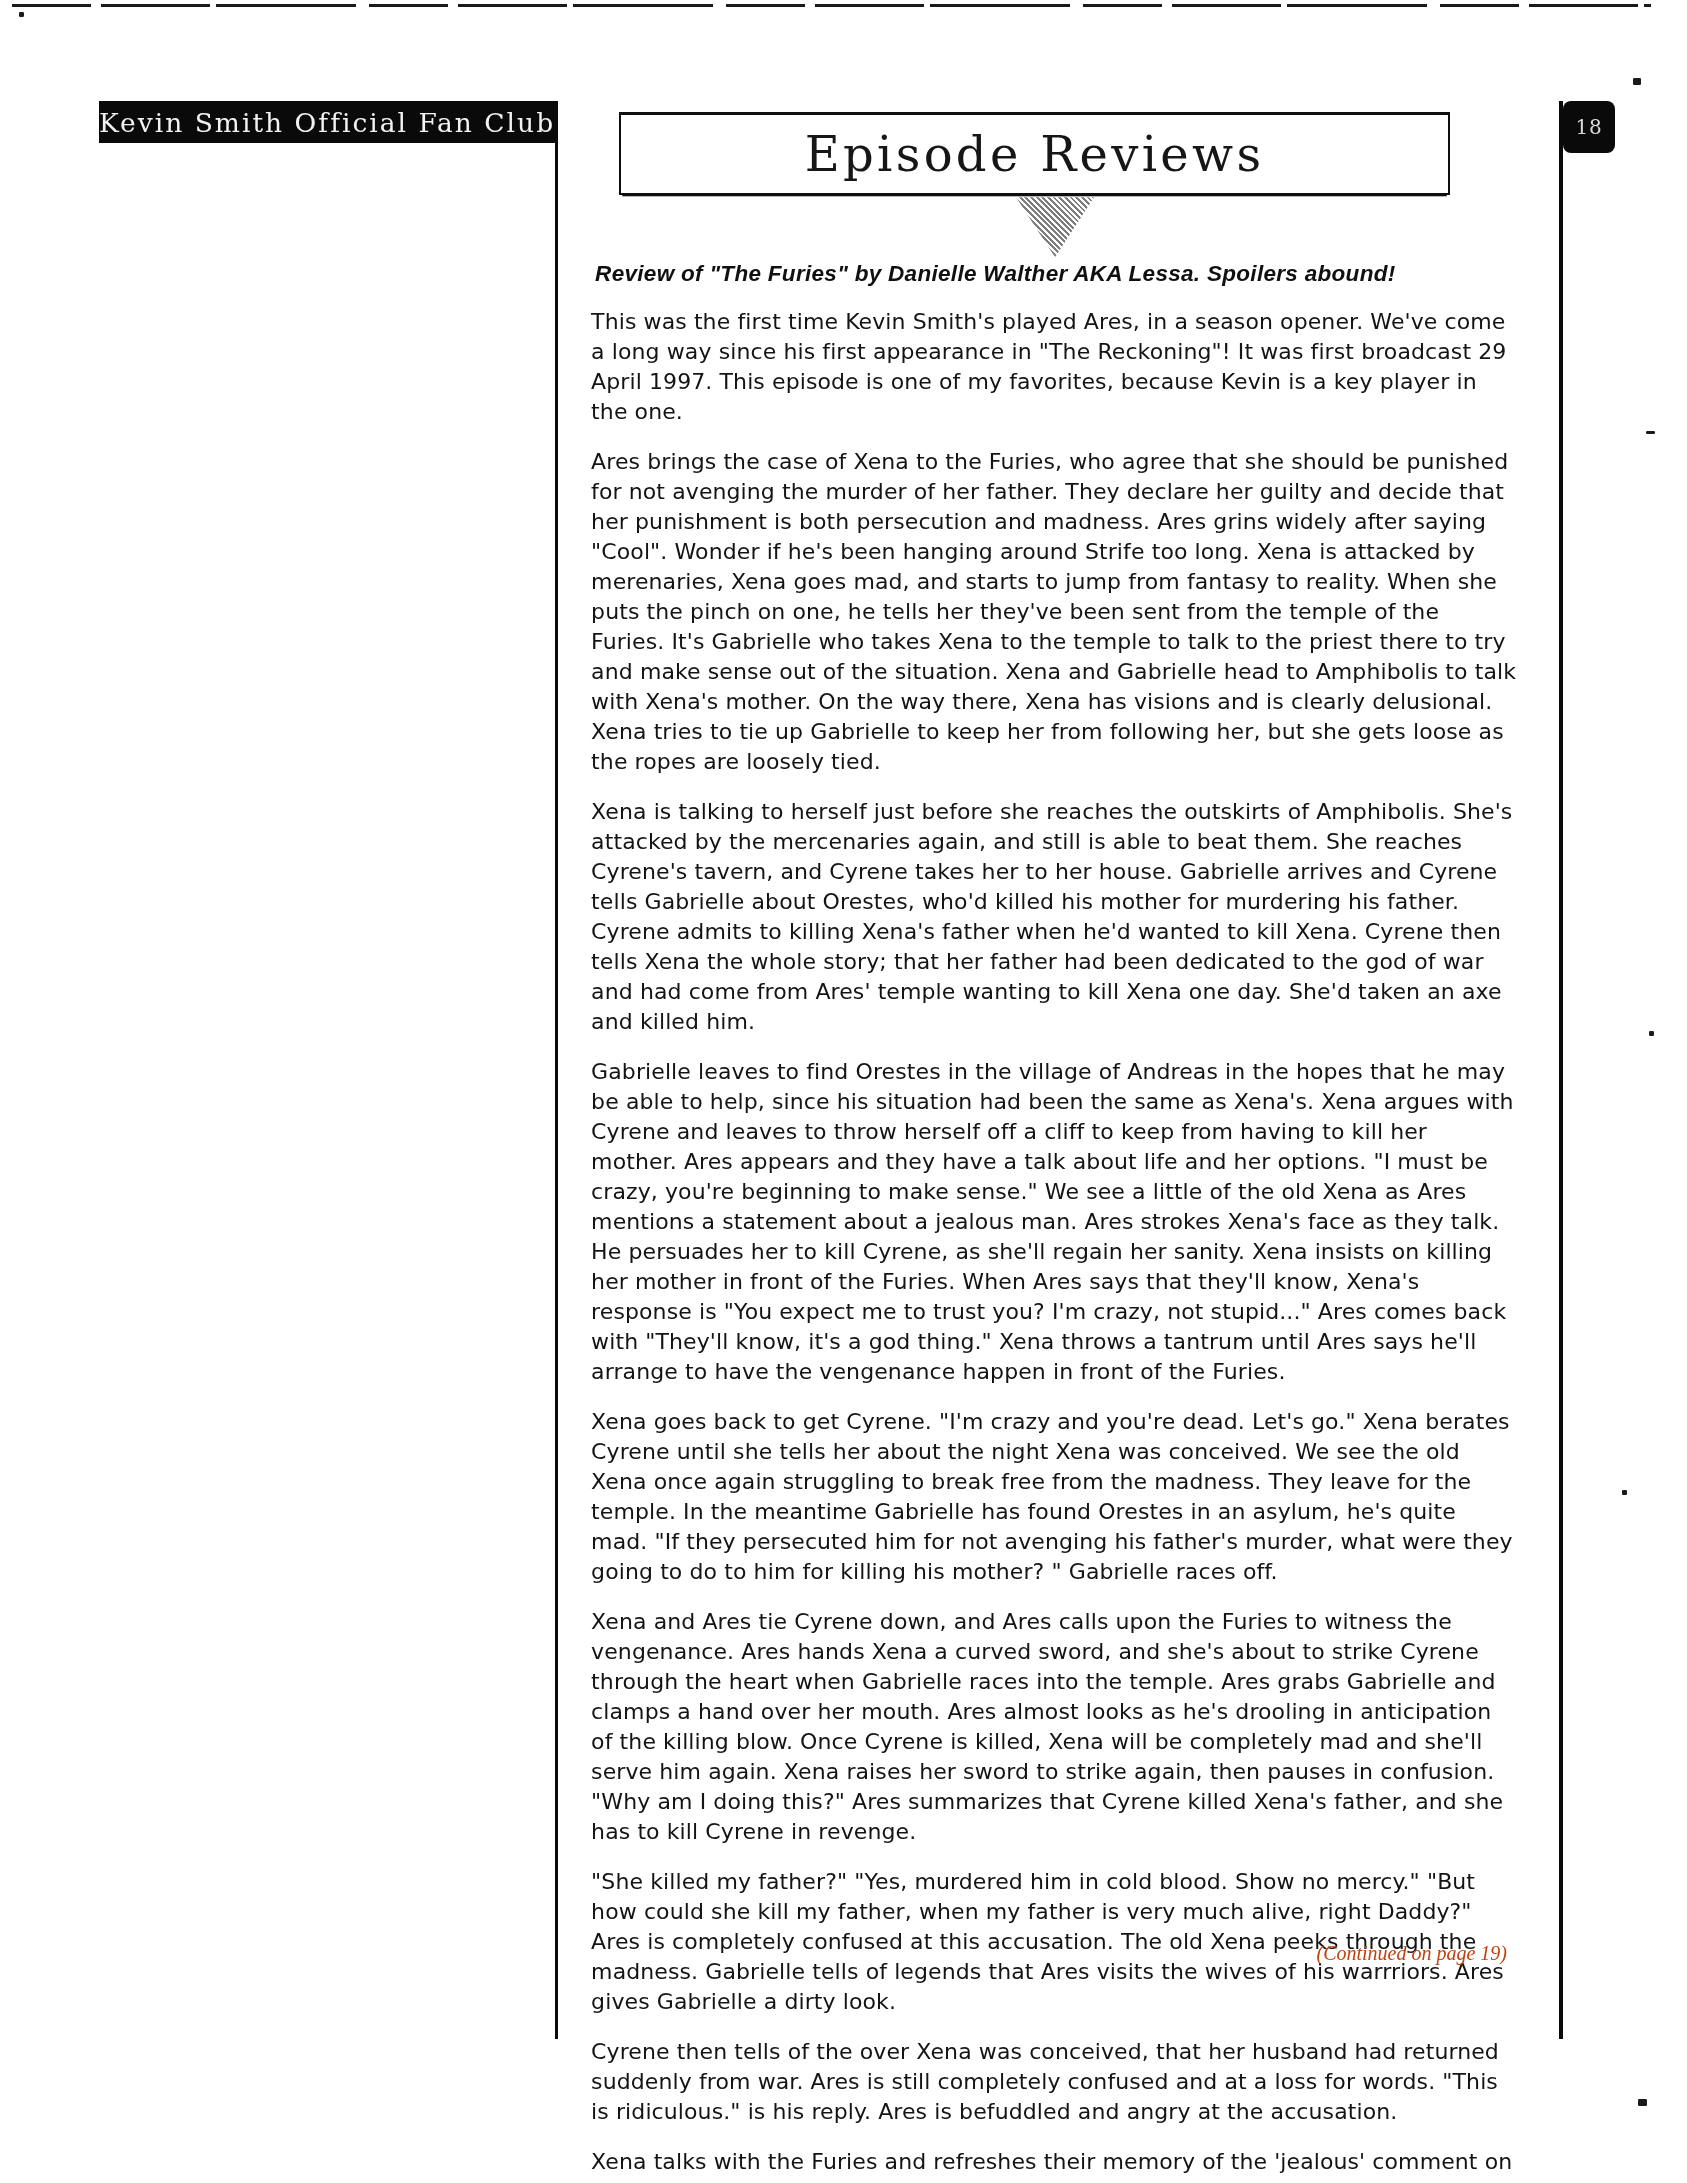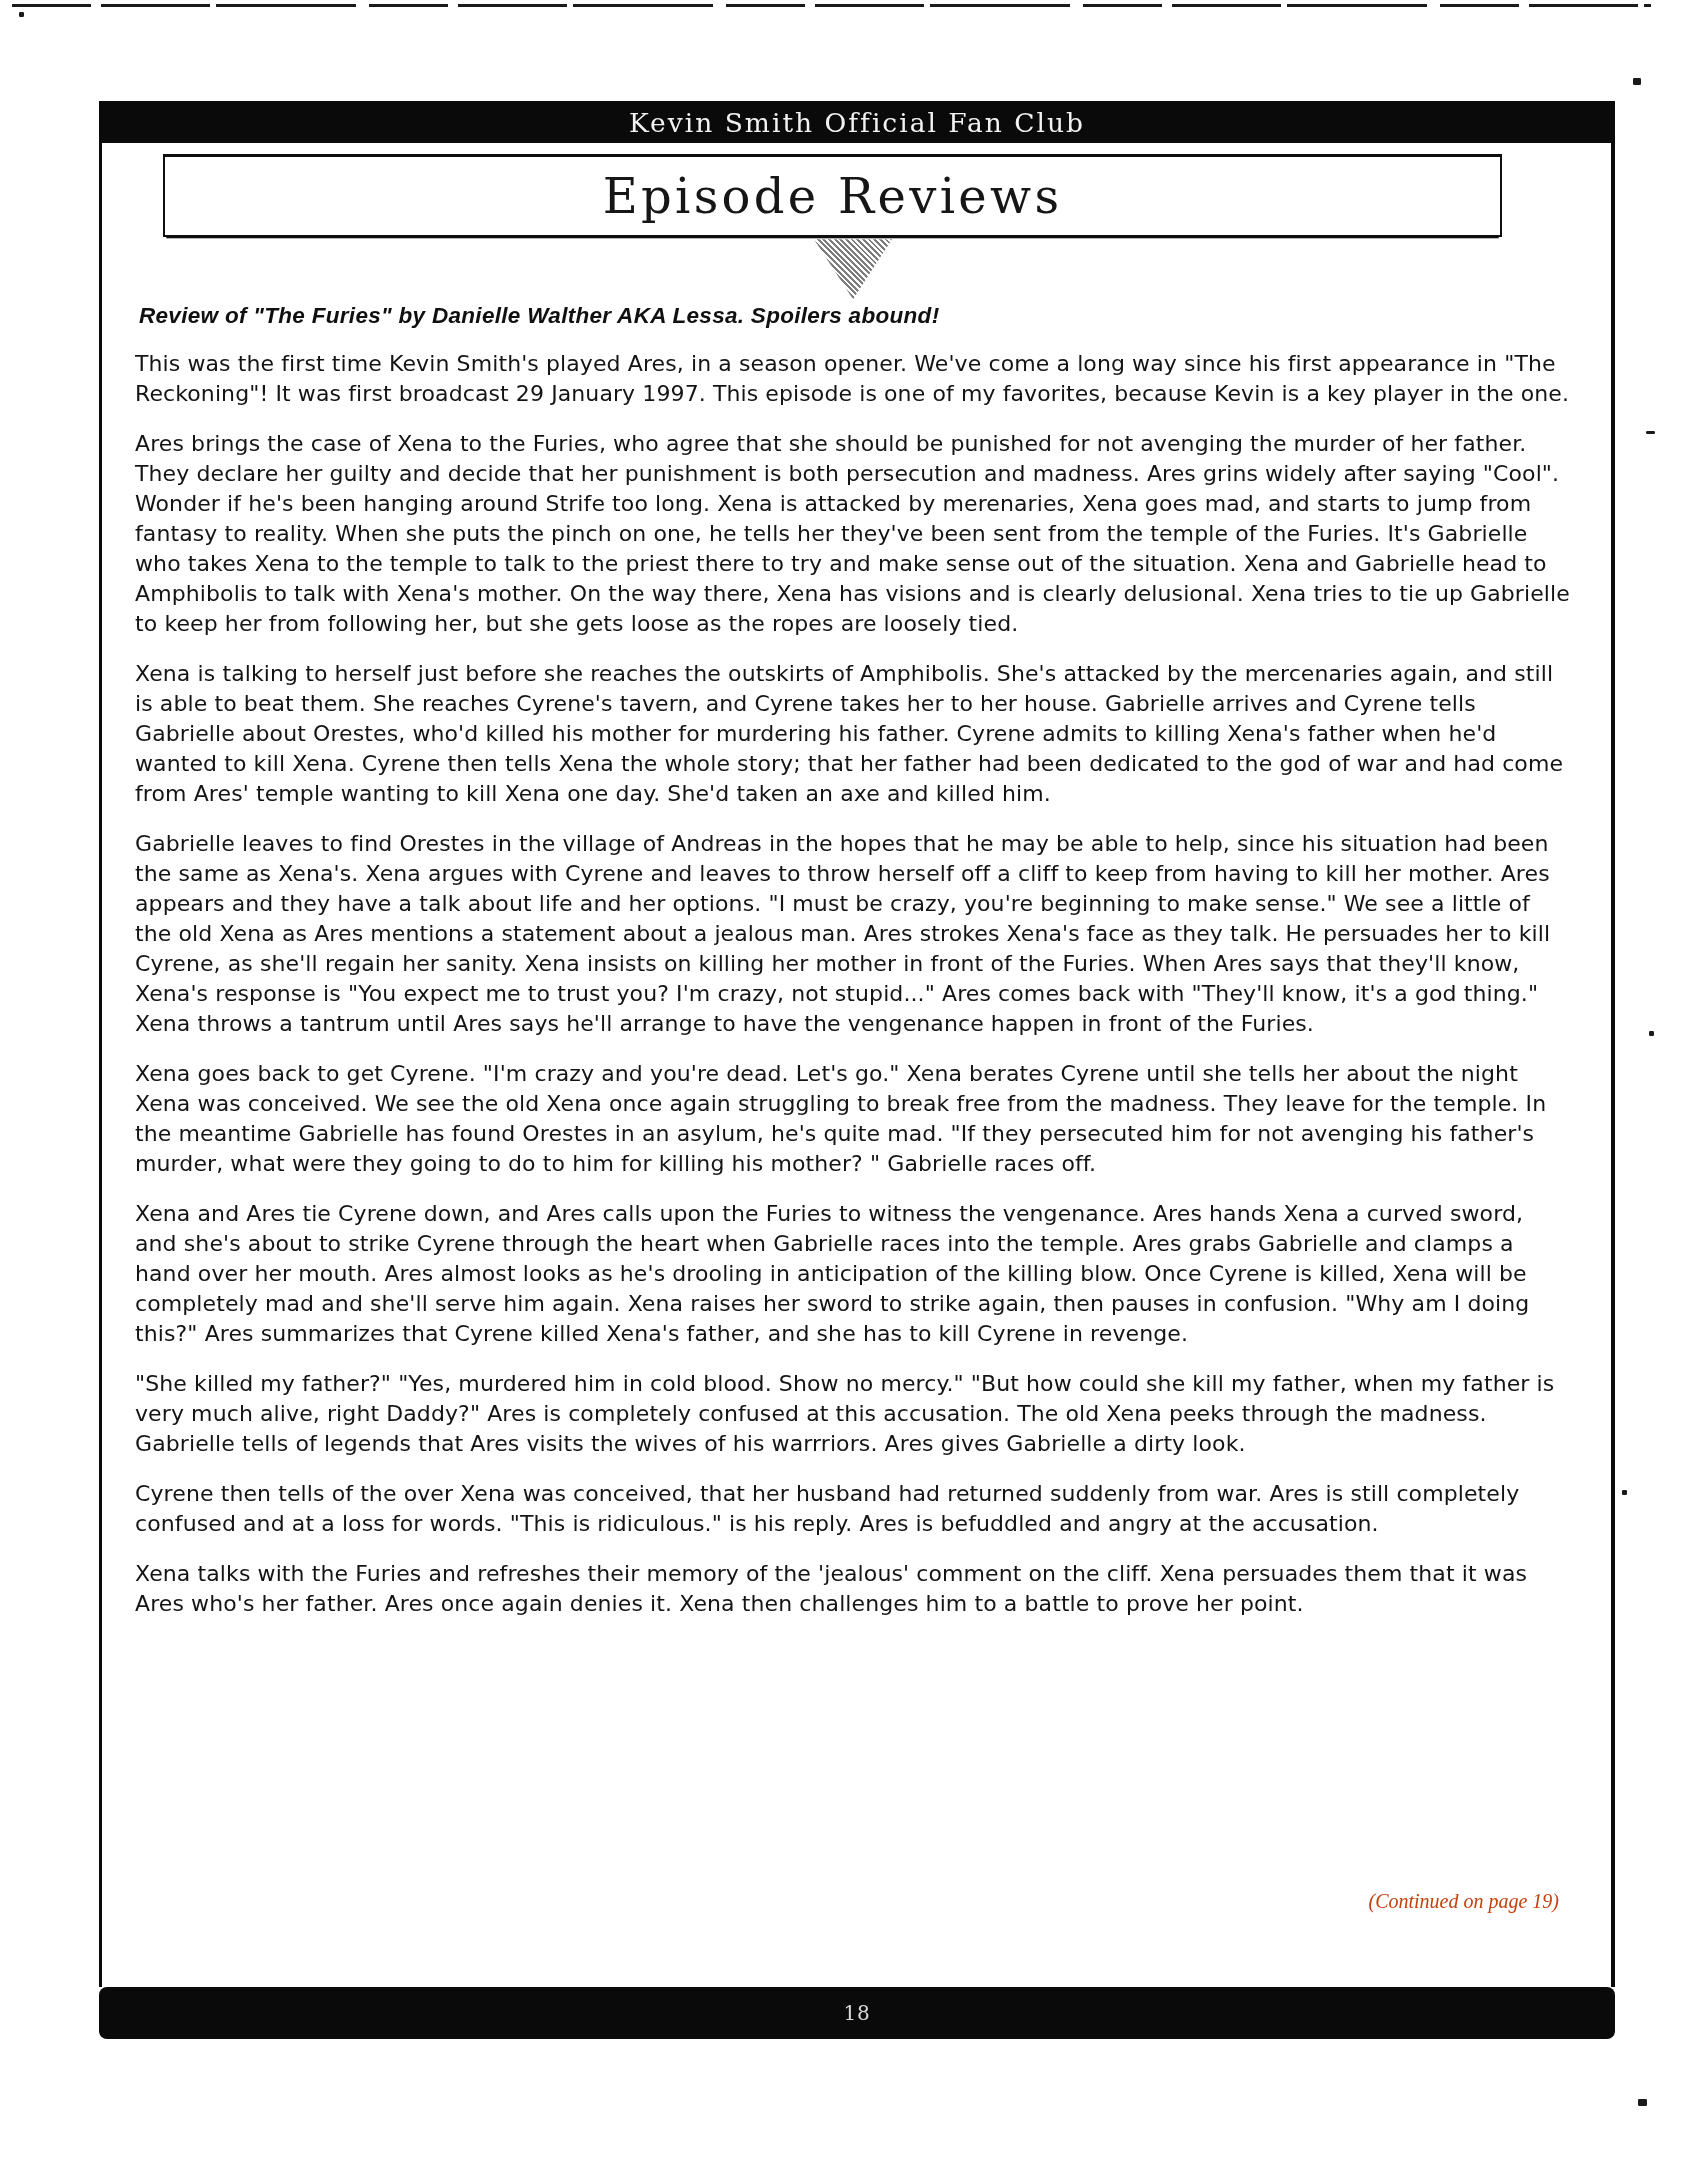--- a/index.html
+++ b/index.html
@@ -18,21 +18,21 @@
       #000 0 79px, transparent 79px 89px,
       #000 89px 198px, transparent 198px 204px,
       #000 204px 344px, transparent 344px 357px);
     opacity:.9;
   }
   .speck{position:absolute;background:#1a1a1a;border-radius:1.3px;}
 
   
   .frame{
     position:absolute;left:99px;top:101px;width:1516px;height:1938px;
-    display:flex;flex-direction:column;
+    display:flex;flex-direction:row;
   }
   .header-bar{
     height:42px;flex:0 0 42px;
     background:#0a0a0a;
     display:flex;align-items:center;justify-content:center;
   }
   .header-bar .bar-title{
     color:#f2f2f2;
     font-family:"DejaVu Serif",serif;
     font-size:26.5px;letter-spacing:2px;
@@ -120,21 +120,21 @@
     <div class="content">
 
       <div class="title-box">
         <span class="box-title">Episode Reviews</span>
       </div>
 
       <div class="triangle-pointer"></div>
 
       <div class="review-heading">Review of "The Furies" by Danielle Walther AKA Lessa. Spoilers abound!</div>
 
-      <p class="body-para">This was the first time Kevin Smith's played Ares, in a season opener. We've come a long way since his first appearance in "The Reckoning"! It was first broadcast 29 January 1997.  This episode is one of my favorites, because Kevin is a key player in the one.</p>
+      <p class="body-para">This was the first time Kevin Smith's played Ares, in a season opener. We've come a long way since his first appearance in "The Reckoning"! It was first broadcast 29 April 1997.  This episode is one of my favorites, because Kevin is a key player in the one.</p>
       <p class="body-para">Ares brings the case of Xena to the Furies, who agree that she should be punished for not avenging the murder of her father. They declare her guilty and decide that her punishment is both persecution and madness. Ares grins widely after saying "Cool". Wonder if he's been hanging around Strife too long. Xena is attacked by merenaries, Xena goes mad, and starts to jump from fantasy to reality. When she puts the pinch on one, he tells her they've been sent from the temple of the Furies. It's Gabrielle who takes Xena to the temple to talk to the priest there to try and make sense out of the situation. Xena and Gabrielle head to Amphibolis to talk with Xena's mother. On the way there, Xena has visions and is clearly delusional. Xena tries to tie up Gabrielle to keep her from following her, but she gets loose as the ropes are loosely tied.</p>
       <p class="body-para">Xena is talking to herself just before she reaches the outskirts of Amphibolis. She's attacked by the mercenaries again, and still is able to beat them. She reaches Cyrene's tavern, and Cyrene takes her to her house. Gabrielle arrives and Cyrene tells Gabrielle about Orestes, who'd killed his mother for murdering his father. Cyrene admits to killing Xena's father when he'd wanted to kill Xena. Cyrene then tells Xena the whole story; that her father had been dedicated to the god of war and had come from Ares' temple wanting to kill Xena one day. She'd taken an axe and killed him.</p>
       <p class="body-para">Gabrielle leaves to find Orestes in the village of Andreas in the hopes that he may be able to help, since his situation had been the same as Xena's. Xena argues with Cyrene and leaves to throw herself off a cliff to keep from having to kill her mother. Ares appears and they have a talk about life and her options. "I must be crazy, you're beginning to make sense." We see a little of the old Xena as Ares mentions a statement about a jealous man. Ares strokes Xena's face as they talk. He persuades her to kill Cyrene, as she'll regain her sanity. Xena insists on killing her mother in front of the Furies. When Ares says that they'll know, Xena's response is "You expect me to trust you? I'm crazy, not stupid..." Ares comes back with "They'll know, it's a god thing." Xena throws a tantrum until Ares says he'll arrange to have the vengenance happen in front of the Furies.</p>
       <p class="body-para">Xena goes back to get Cyrene. "I'm crazy and you're dead. Let's go." Xena berates Cyrene until she tells her about the night Xena was conceived. We see the old Xena once again struggling to break free from the madness. They leave for the temple. In the meantime Gabrielle has found Orestes in an asylum, he's quite mad. "If they persecuted him for not avenging his father's murder, what were they going to do to him for killing his mother? " Gabrielle races off.</p>
       <p class="body-para">Xena and Ares tie Cyrene down, and Ares calls upon the Furies to witness the vengenance. Ares hands Xena a curved sword, and she's about to strike Cyrene through the heart when Gabrielle races into the temple. Ares grabs Gabrielle and clamps a hand over her mouth. Ares almost looks as he's drooling in anticipation of the killing blow. Once Cyrene is killed, Xena will be completely mad and she'll serve him again. Xena raises her sword to strike again, then pauses in confusion. "Why am I doing this?" Ares summarizes that Cyrene killed Xena's father, and she has to kill Cyrene in revenge.</p>
       <p class="body-para">"She killed my father?" "Yes, murdered him in cold blood. Show no mercy." "But how could she kill my father, when my father is very much alive, right Daddy?" Ares is completely confused at this accusation. The old Xena peeks through the madness. Gabrielle tells of legends that Ares visits the wives of his warrriors. Ares gives Gabrielle a dirty look.</p>
       <p class="body-para">Cyrene then tells of the over Xena was conceived, that her husband had returned suddenly from war. Ares is still  completely confused and at a loss for words. "This is ridiculous." is his reply.  Ares is befuddled and angry at the accusation.</p>
       <p class="body-para">Xena talks with the Furies and refreshes their memory of the 'jealous' comment on the cliff. Xena persuades them that it was Ares who's her father. Ares once again denies it. Xena then challenges him to a battle to prove her point.</p>
 
       <div class="continued-note">(Continued on page 19)</div>

